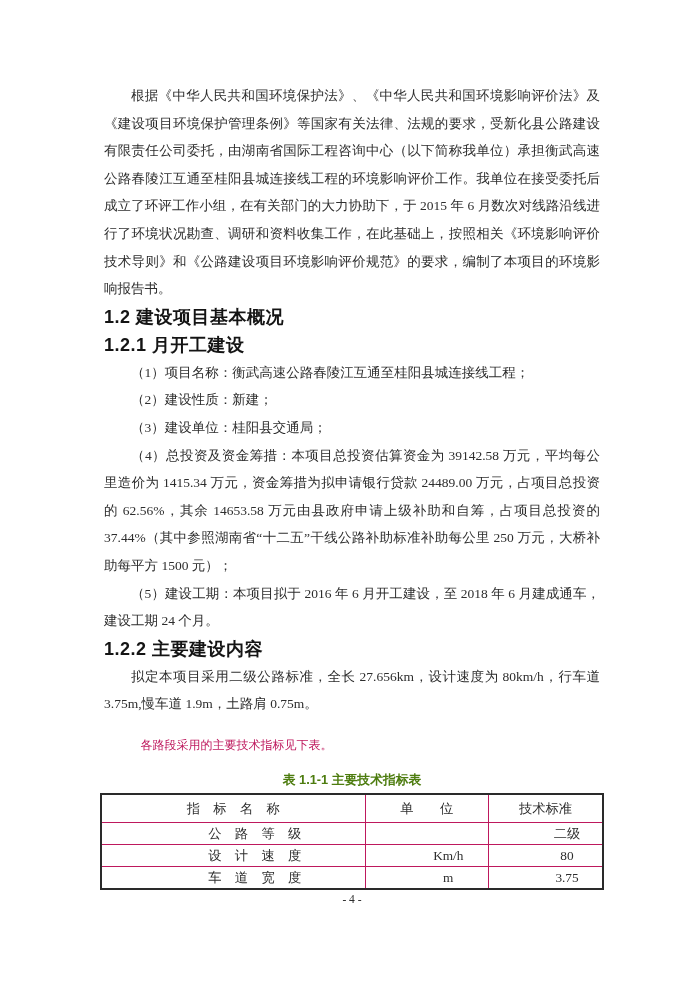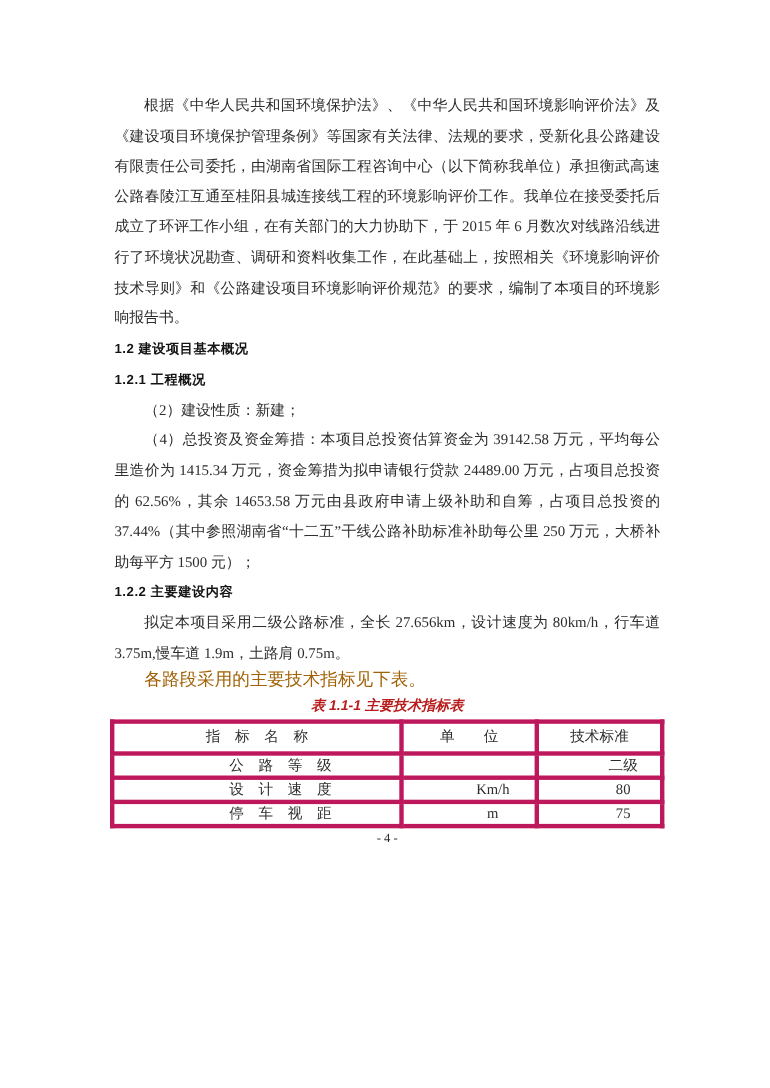--- a/index.html
+++ b/index.html
@@ -27,50 +27,49 @@
     font-size: 13.5px;
     line-height: 27.6px;
     text-align: justify;
     text-indent: 2em;
     color: #2d2d2d;
   }
   h2.sec, h3.sec {
     margin: 0;
     font-family: "Liberation Sans", "DejaVu Sans", sans-serif;
     font-weight: bold;
-    font-size: 12px;
+    font-size: 18px;
     line-height: 28px;
     color: #141414;
     letter-spacing: 0.5px;
   }
   p.small-note {
-    margin: 0;
-    font-size: 16px;
+    margin: 16px;
+    font-size: 12px;
     line-height: 22px;
     text-indent: 1.7em;
-    color: #a16207;
+    color: #be185d;
   }
   .table-caption {
     margin: 3px 0 4px;
     text-align: center;
     font-family: "Liberation Sans", "DejaVu Sans", sans-serif;
     font-weight: bold;
     font-size: 12.8px;
-    color: #b91c1c;
-    font-style: italic;
+    color: #4d7c0f;
   }
   table.tech {
     width: 504px;
     margin: 0 -4px;
     border-collapse: collapse;
     border: 2px solid #2a2a2a;
     table-layout: fixed;
   }
   table.tech th, table.tech td {
-    border: 4px solid #be185d;
+    border: 1px solid #be185d;
     text-align: center;
     vertical-align: middle;
     font-weight: normal;
     font-size: 13.3px;
     color: #2d2d2d;
     padding: 0;
     overflow: hidden;
     white-space: nowrap;
   }
   table.tech th { height: 29px; }
@@ -87,24 +86,27 @@
 </style>
 </head>
 <body>
 
 <div class="page">
   <div class="content">
 
     <p class="body">根据《中华人民共和国环境保护法》、《中华人民共和国环境影响评价法》及《建设项目环境保护管理条例》等国家有关法律、法规的要求，受新化县公路建设有限责任公司委托，由湖南省国际工程咨询中心（以下简称我单位）承担衡武高速公路春陵江互通至桂阳县城连接线工程的环境影响评价工作。我单位在接受委托后成立了环评工作小组，在有关部门的大力协助下，于 2015 年 6 月数次对线路沿线进行了环境状况勘查、调研和资料收集工作，在此基础上，按照相关《环境影响评价技术导则》和《公路建设项目环境影响评价规范》的要求，编制了本项目的环境影响报告书。</p>
 
     <h2 class="sec">1.2  建设项目基本概况</h2>
-    <h3 class="sec">1.2.1 工程概况</h3>
+    <h3 class="sec">1.2.1 月开工建设</h3>
 
+    <p class="body">（1）项目名称：衡武高速公路春陵江互通至桂阳县城连接线工程；</p>
     <p class="body">（2）建设性质：新建；</p>
+    <p class="body">（3）建设单位：桂阳县交通局；</p>
     <p class="body">（4）总投资及资金筹措：本项目总投资估算资金为 39142.58 万元，平均每公里造价为 1415.34 万元，资金筹措为拟申请银行贷款 24489.00 万元，占项目总投资的 62.56%，其余 14653.58 万元由县政府申请上级补助和自筹，占项目总投资的 37.44%（其中参照湖南省“十二五”干线公路补助标准补助每公里 250 万元，大桥补助每平方 1500 元）；</p>
+    <p class="body">（5）建设工期：本项目拟于 2016 年 6 月开工建设，至 2018 年 6 月建成通车，建设工期 24 个月。</p>
 
     <h3 class="sec">1.2.2 主要建设内容</h3>
 
     <p class="body">拟定本项目采用二级公路标准，全长 27.656km，设计速度为 80km/h，行车道 3.75m,慢车道 1.9m，土路肩 0.75m。</p>
     <p class="small-note">各路段采用的主要技术指标见下表。</p>
 
     <div class="table-caption">表 1.1-1 主要技术指标表</div>
 
     <table class="tech">
       <colgroup>
@@ -124,23 +126,23 @@
           <td>公　路　等　级</td>
           <td></td>
           <td>二级</td>
         </tr>
         <tr>
           <td>设　计　速　度</td>
           <td>Km/h</td>
           <td>80</td>
         </tr>
         <tr>
-          <td>停　车　视　距</td>
+          <td>车　道　宽　度</td>
           <td>m</td>
-          <td>75</td>
+          <td>3.75</td>
         </tr>
       </tbody>
     </table>
 
     <div class="page-number">- 4 -</div>
 
   </div>
 </div>
 
 </body></html>

